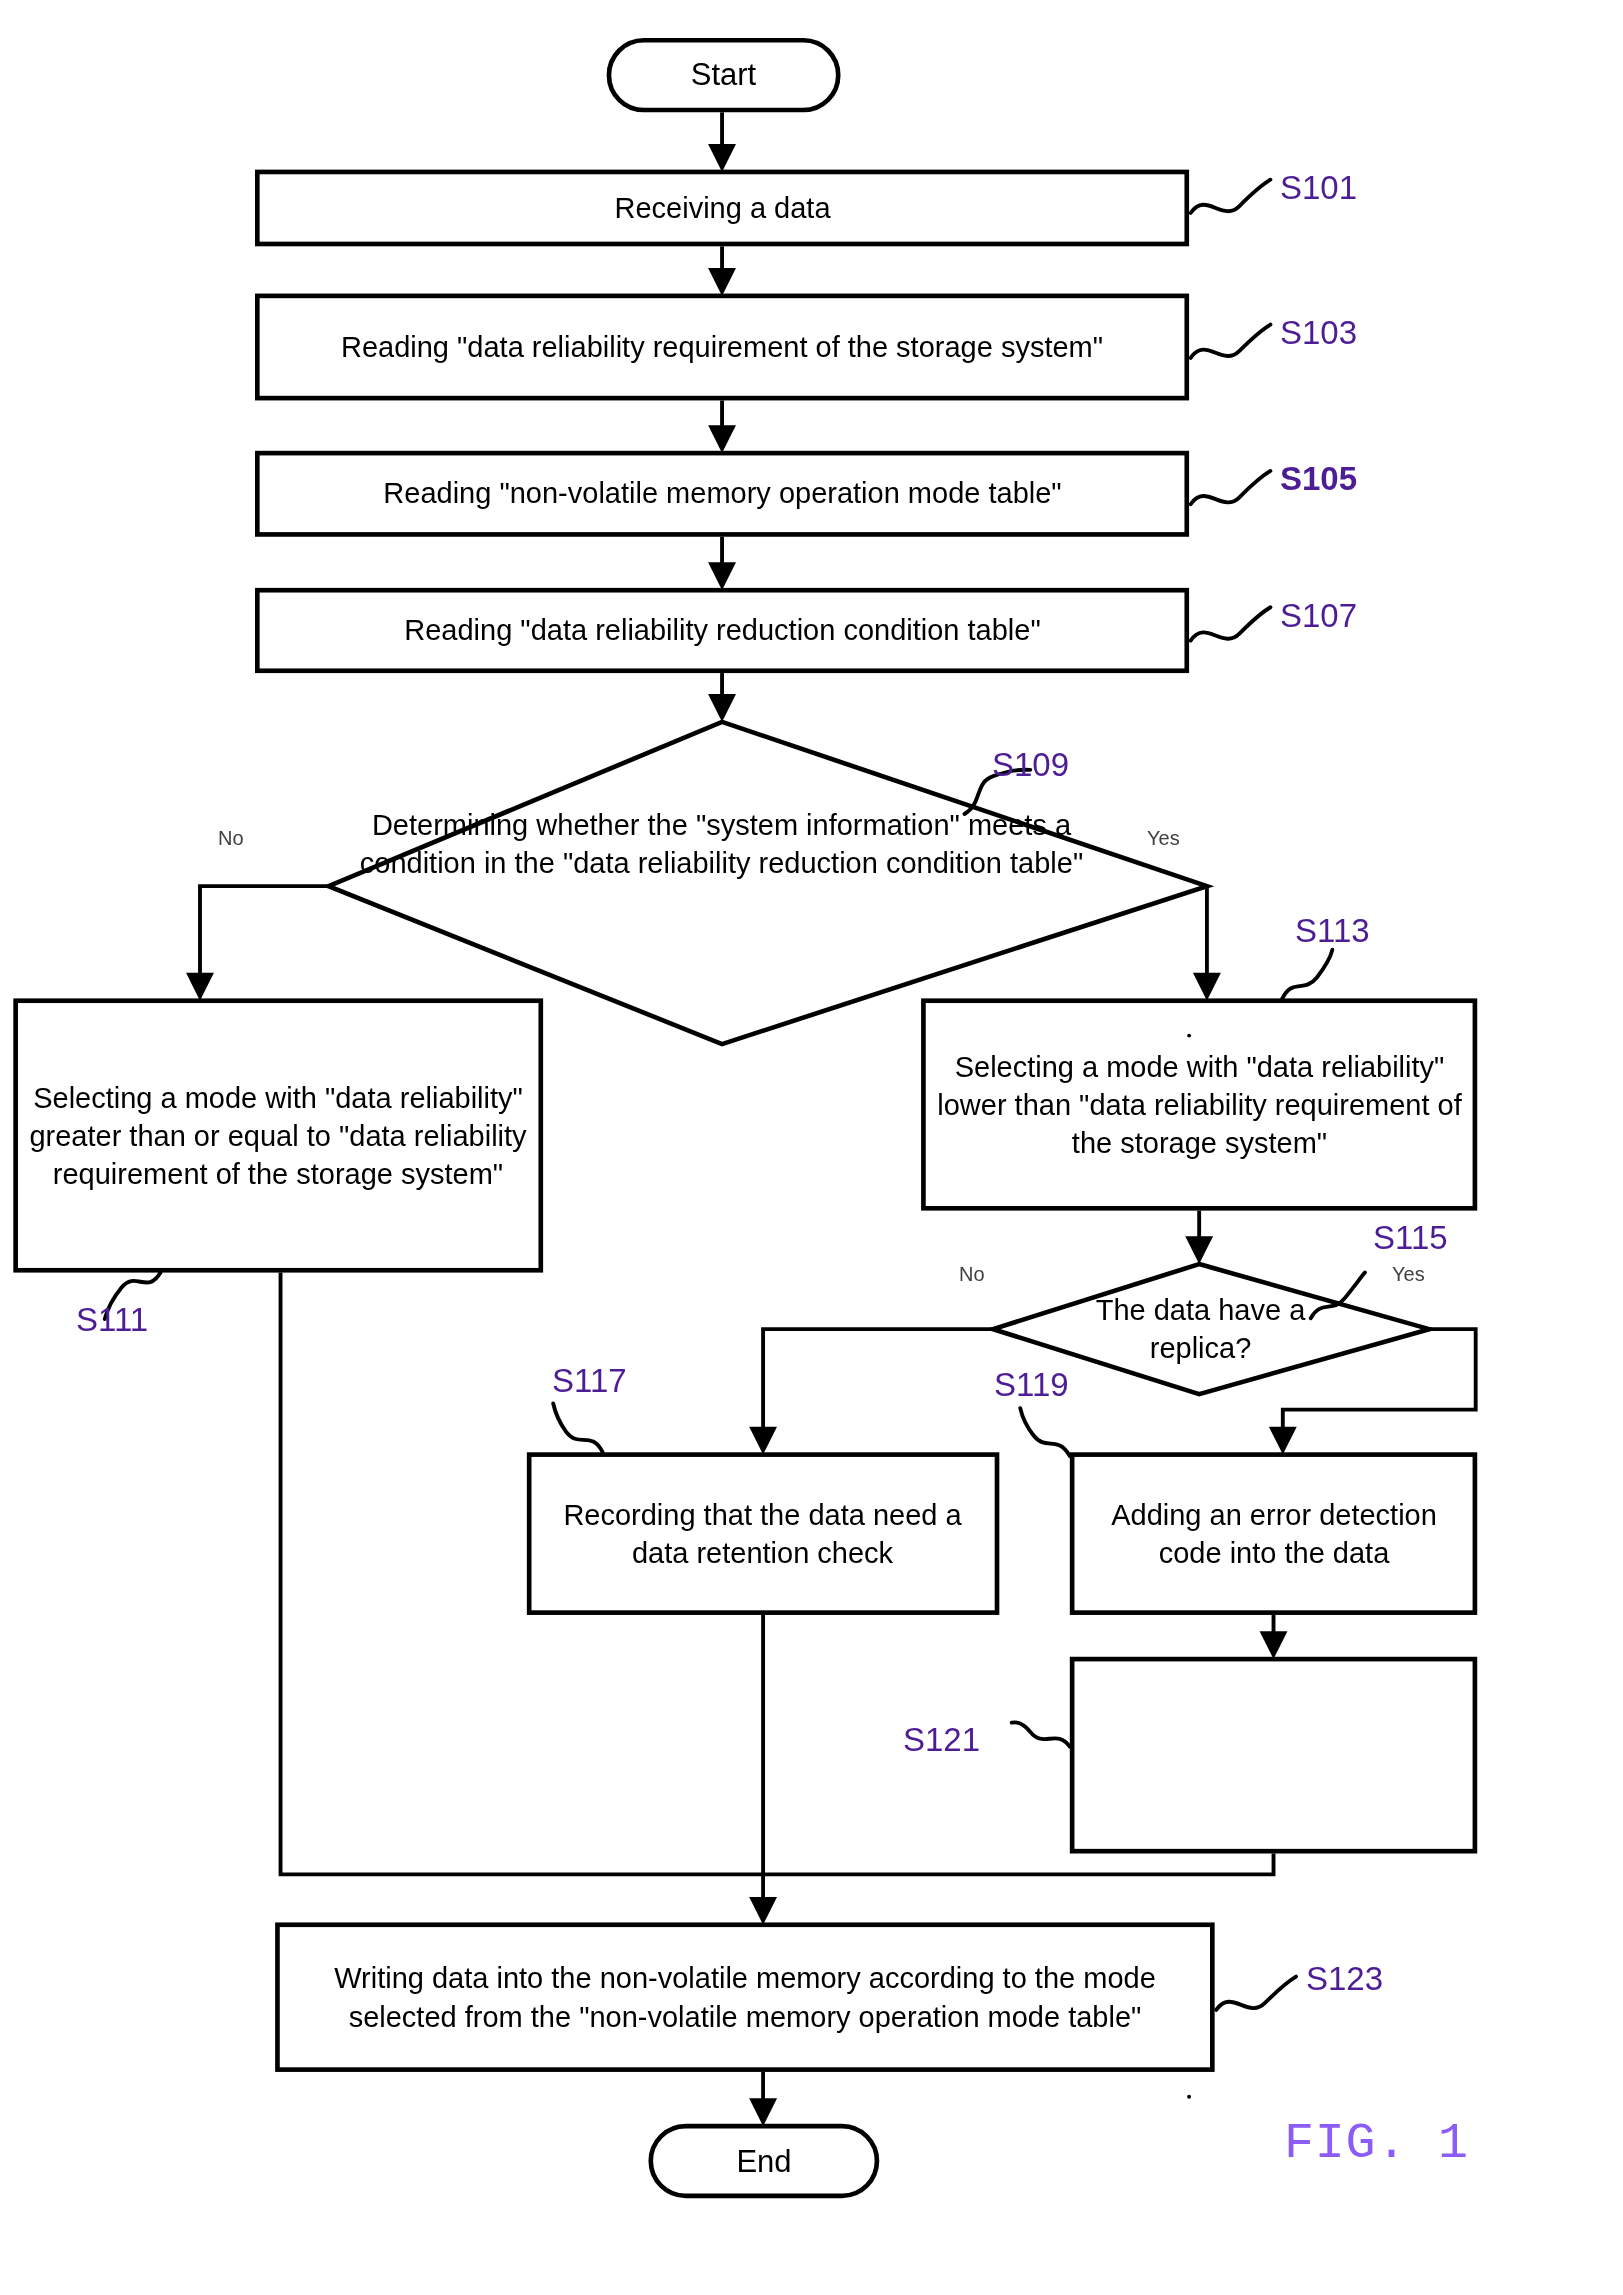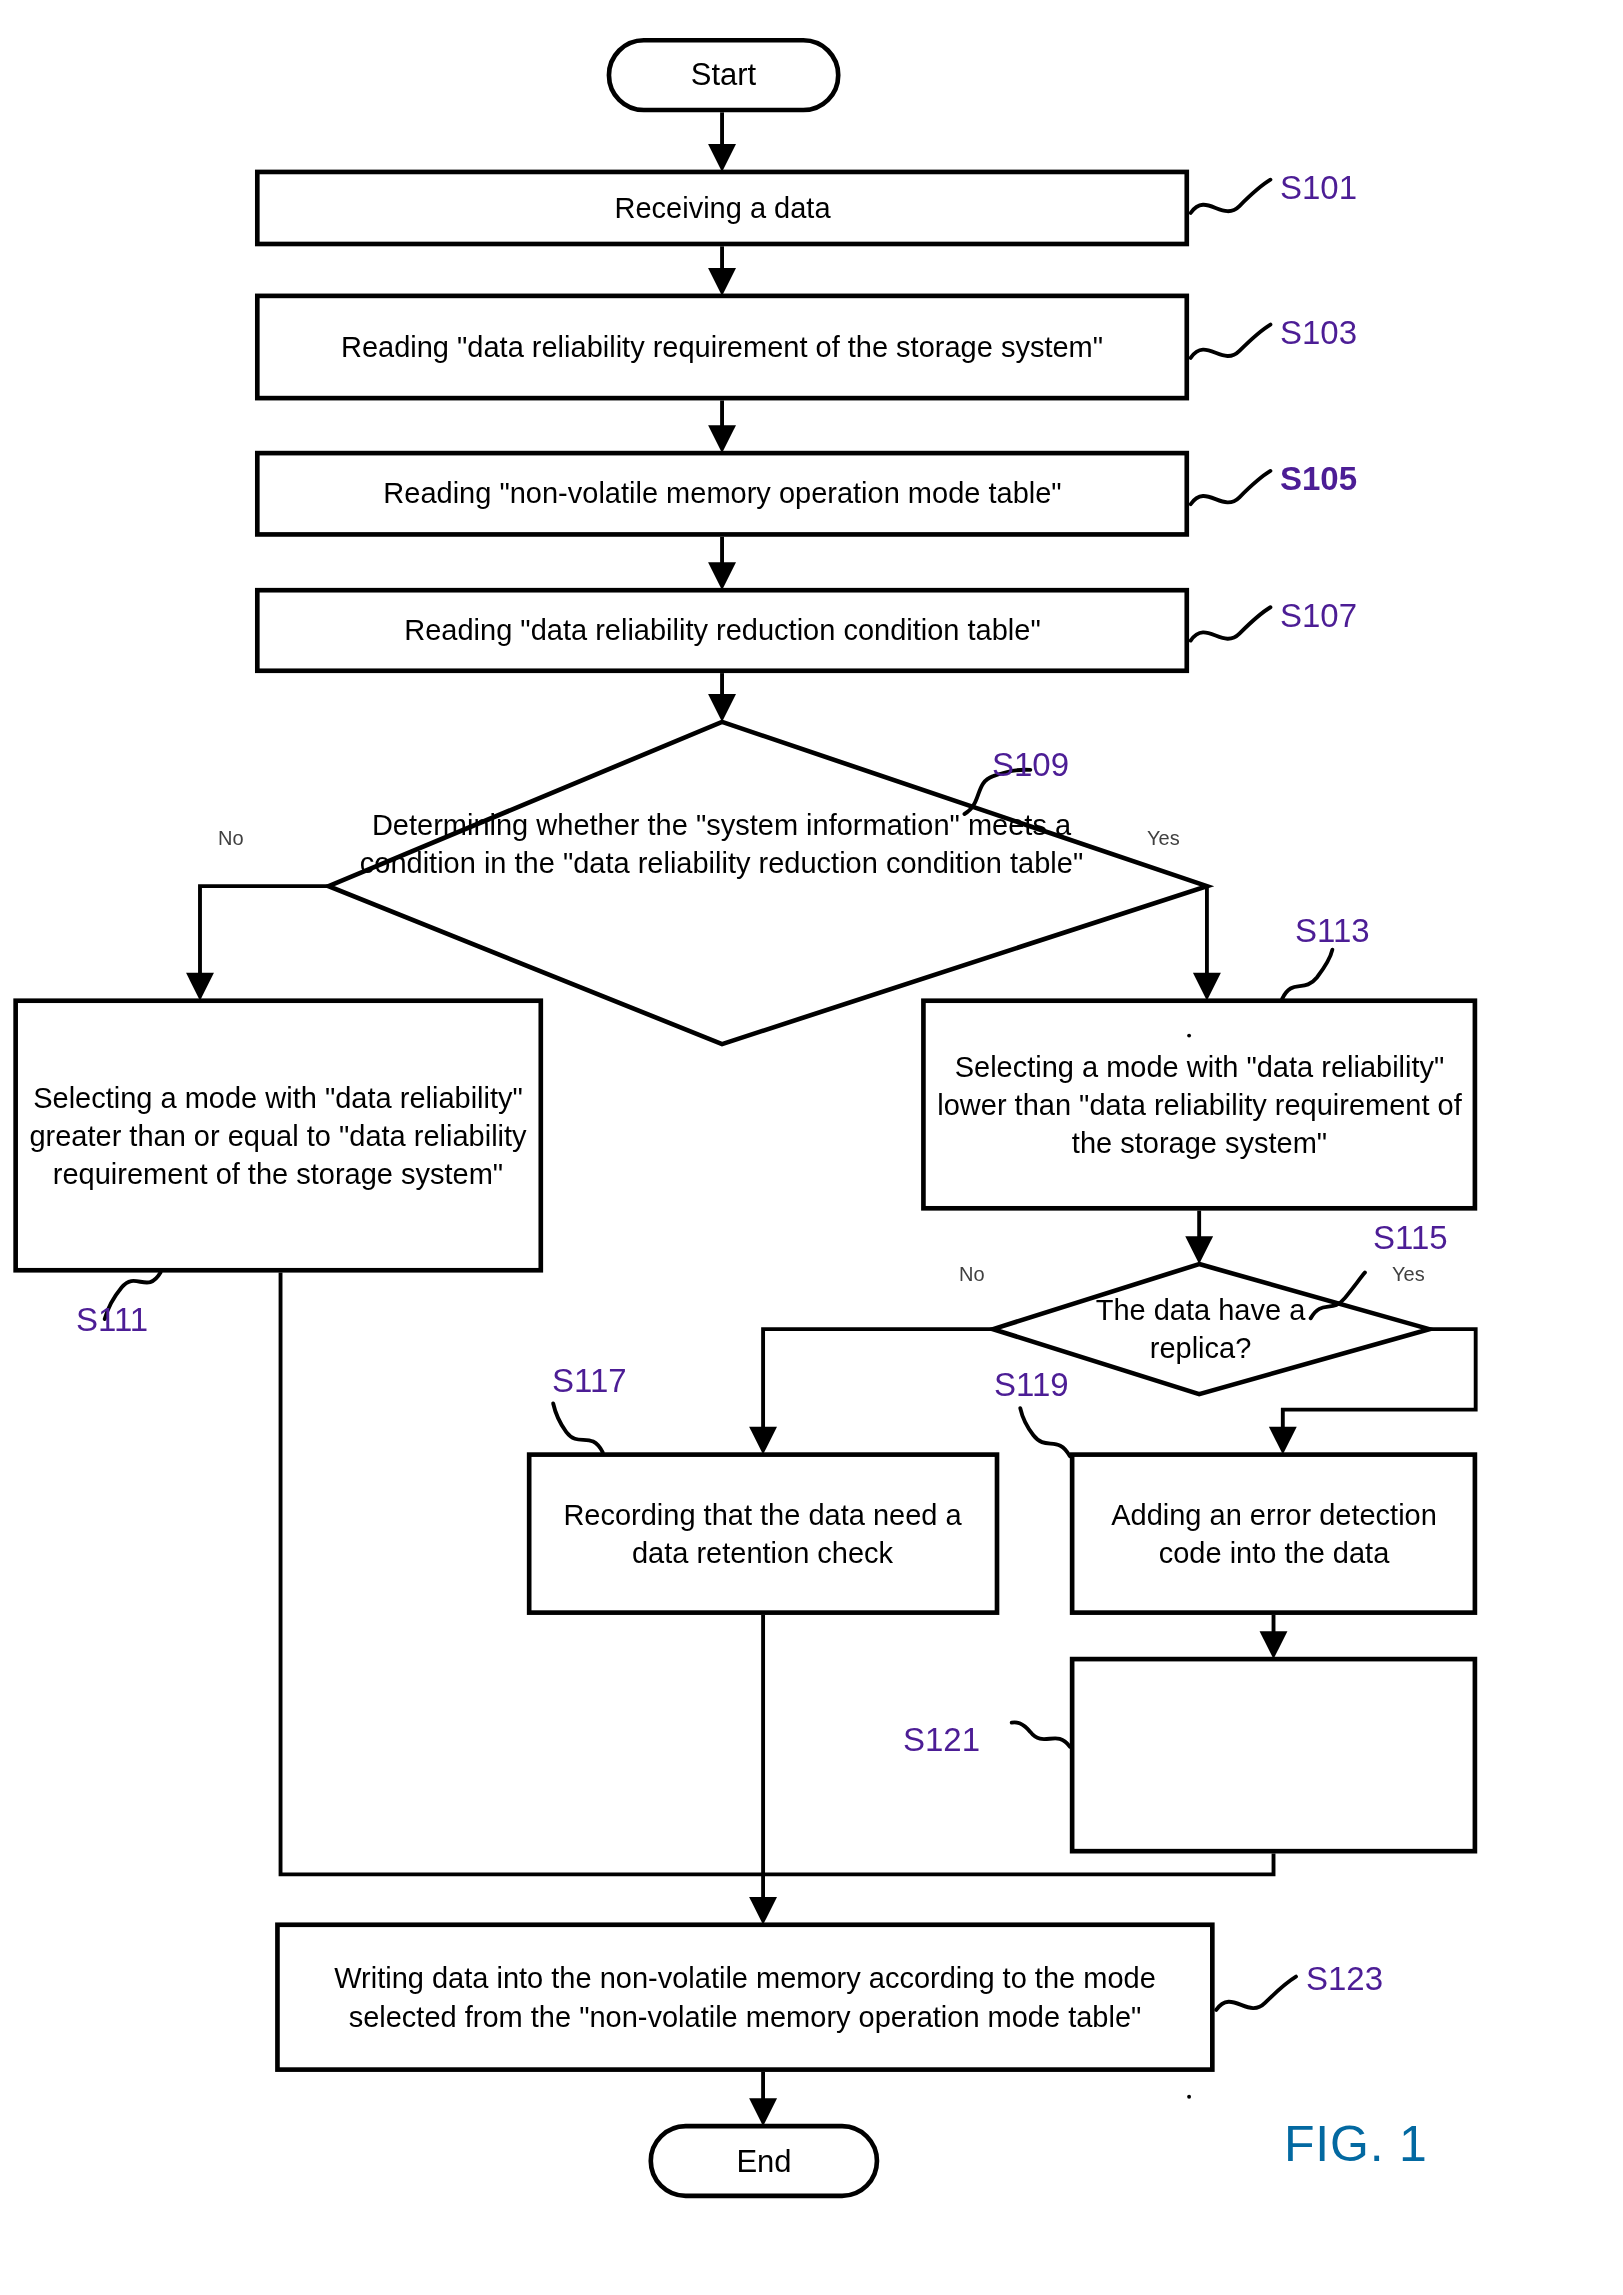--- a/index.html
+++ b/index.html
@@ -64,22 +64,22 @@
   }
   .branch-label {
     position: absolute;
     color: #404040;
     font-family: "Liberation Sans", sans-serif;
     font-size: 20px;
     white-space: nowrap;
   }
   .fig-label {
     position: absolute;
-    color: #0369a1;
-    font-family: Liberation Sans, sans-serif;
+    color: #8b5cf6;
+    font-family: Liberation Mono, monospace;
     font-size: 50px;
     letter-spacing: 0.8px;
     white-space: nowrap;
   }
 </style>
 </head>
 <body>
 
 <div id="page">
 

